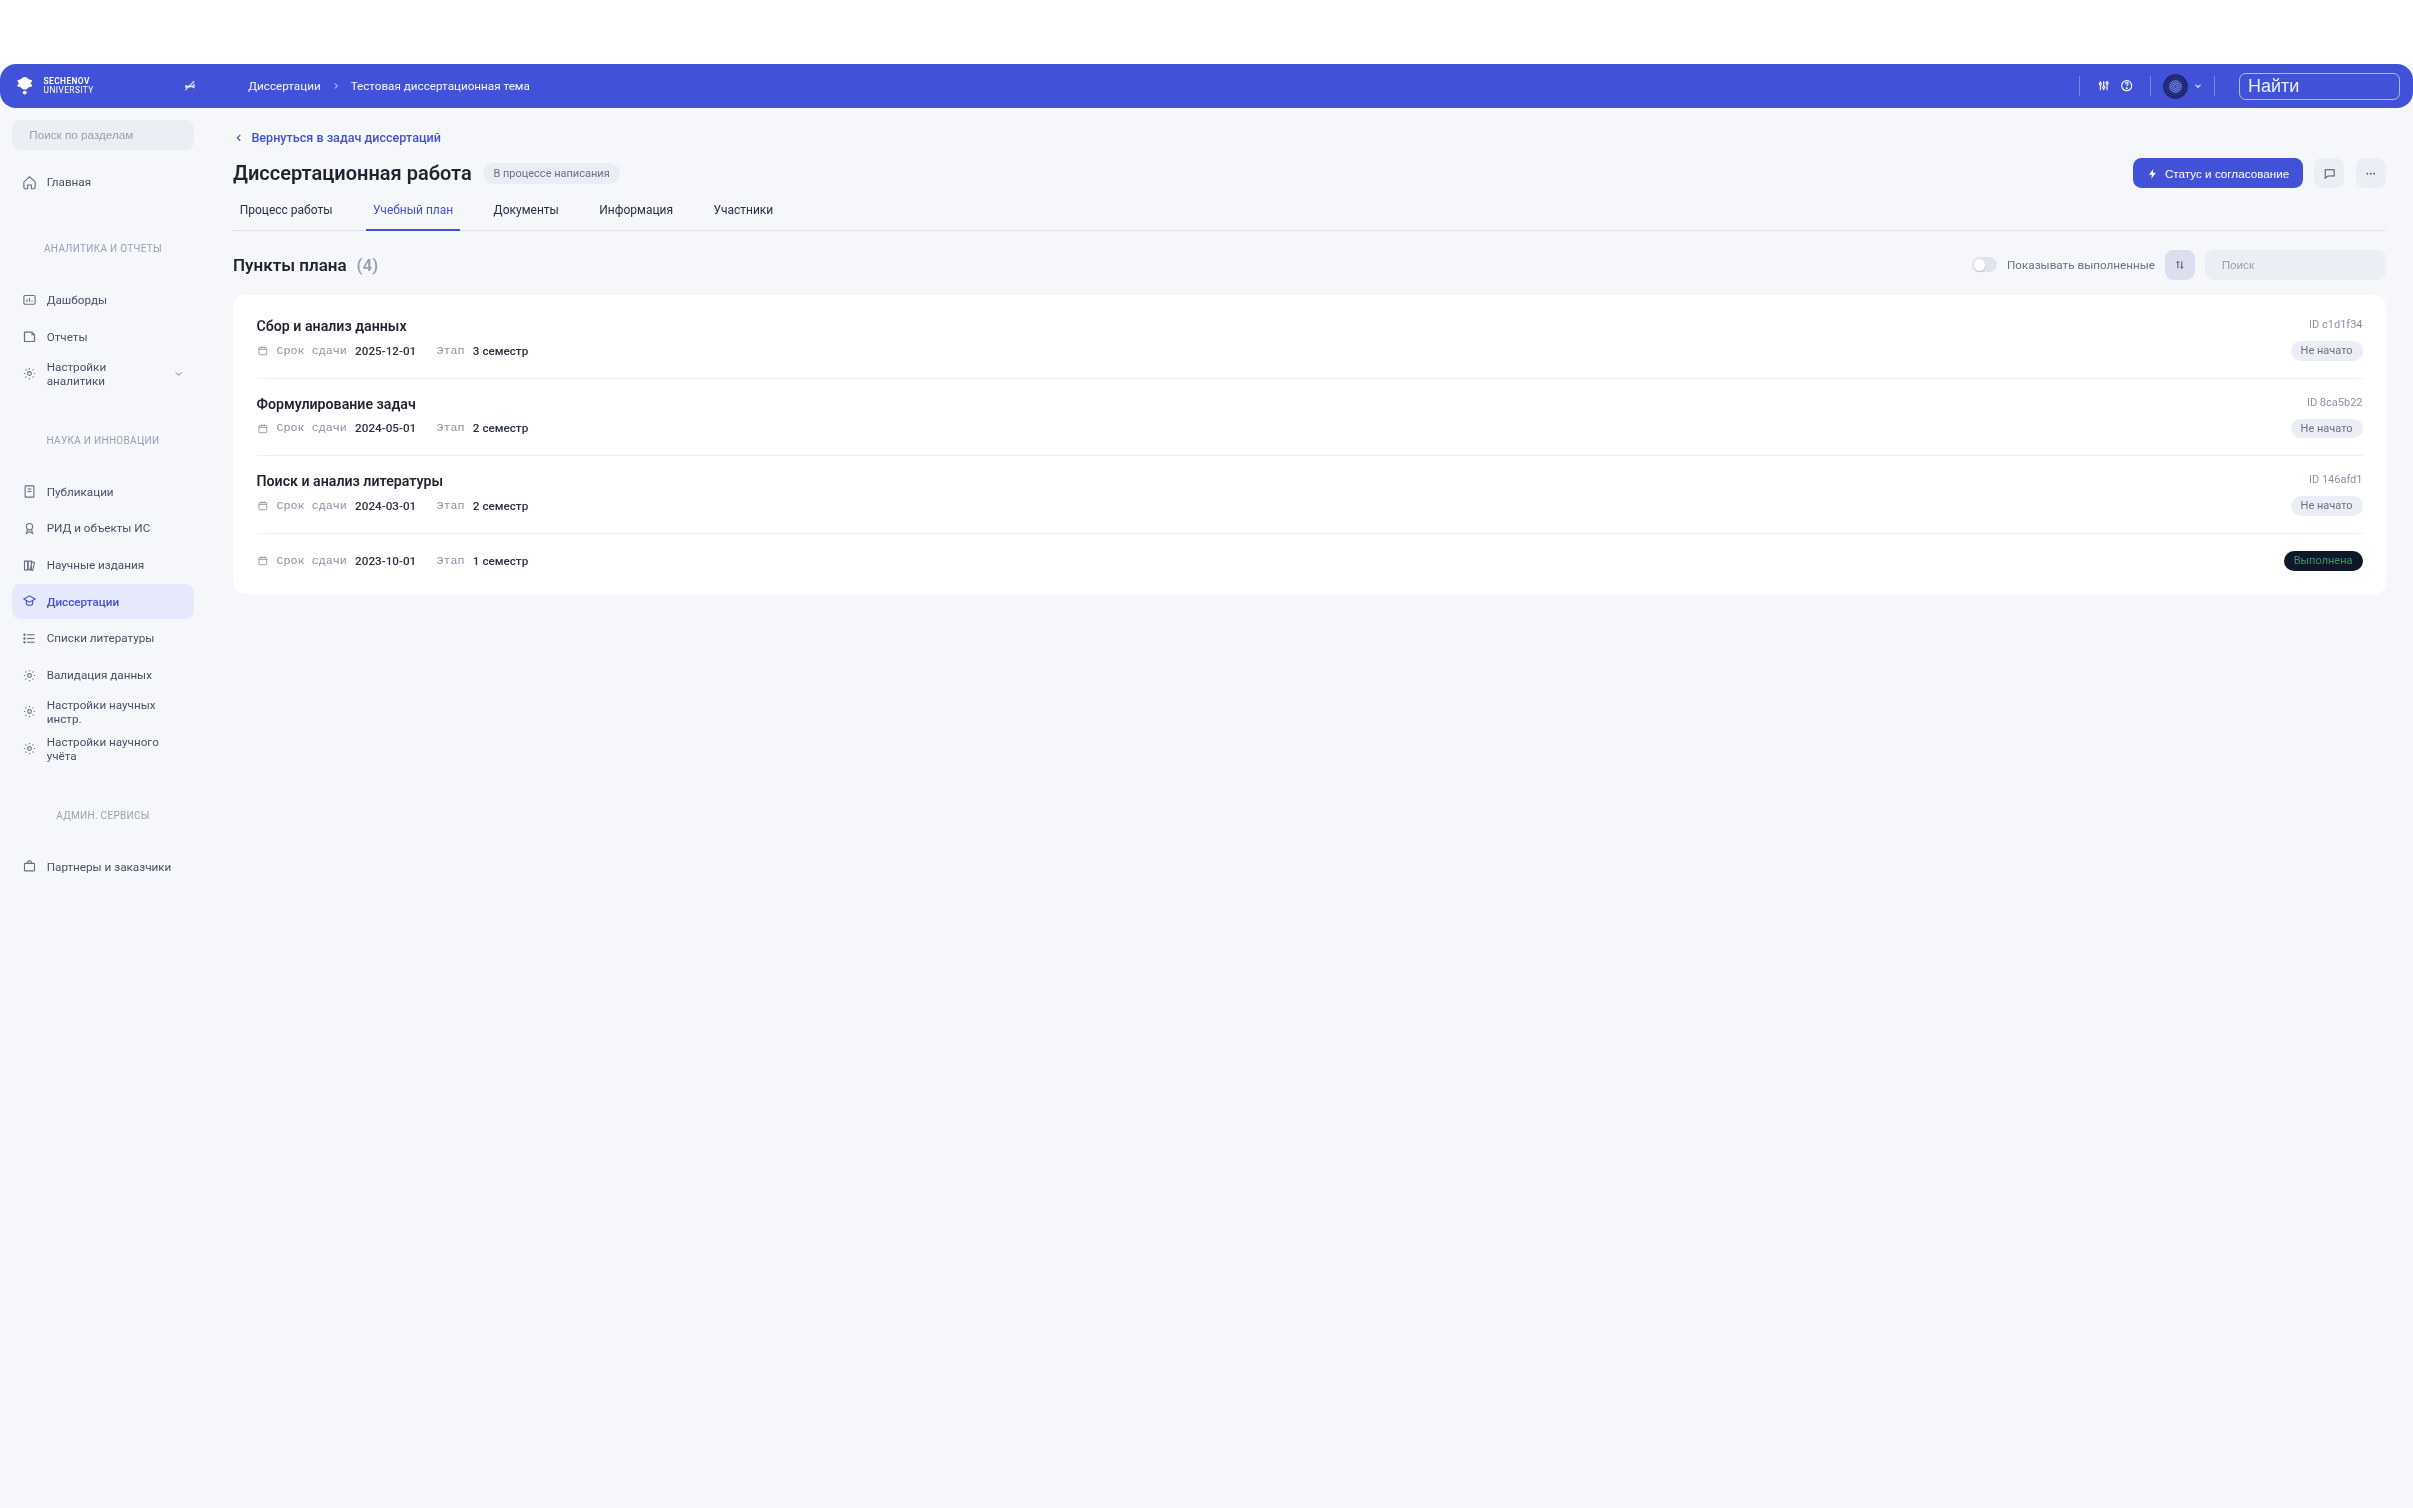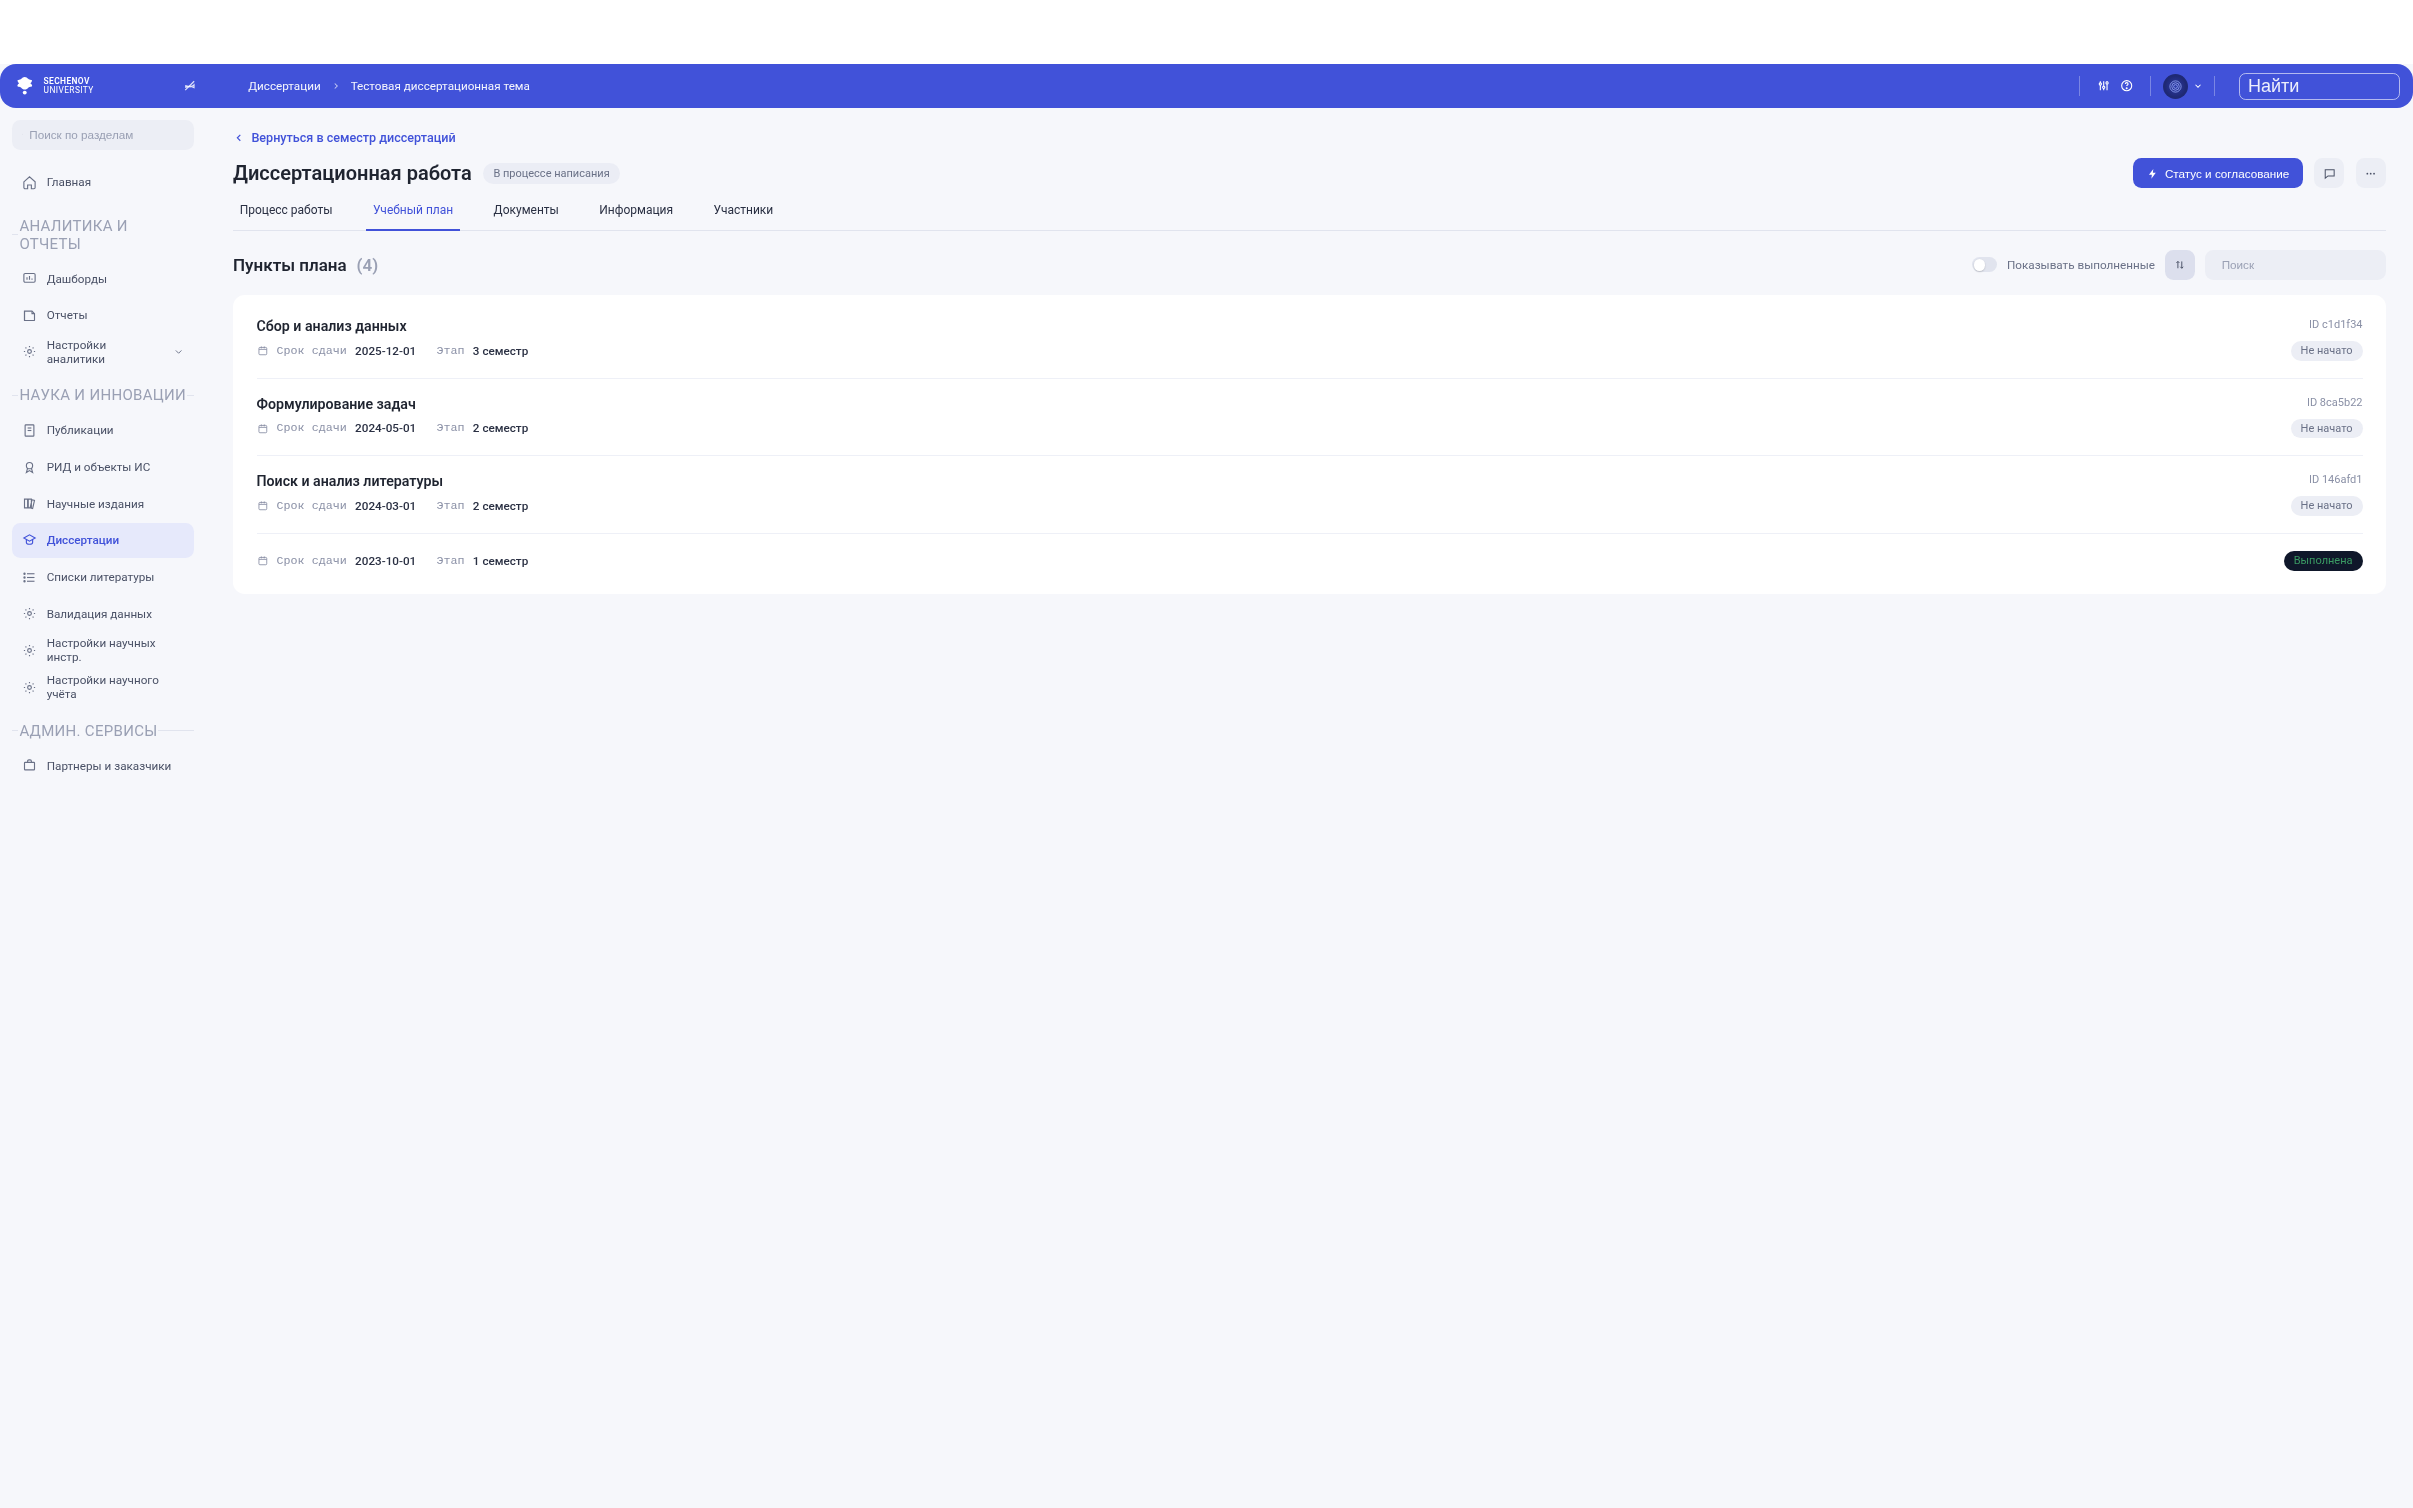--- a/index.html
+++ b/index.html
@@ -82,23 +82,23 @@
     color: #4a5166; cursor: pointer; font-size: 11.7px;
     margin-bottom: 1.7px;
   }
   .nav-item.active { background: #e6e9fb; color: #4152d9; font-weight: 500; }
   .nav-item.active svg { stroke: #4152d9; }
   .nav-item .nav-icon { width: 15px; height: 15px; flex: 0 0 15px; color: #6a7187; }
   .nav-item.active .nav-icon { color: #4152d9; }
   .nav-item .chev-down { margin-left: auto; color: #6a7187; }
 
   .nav-section {
-    display: flex; align-items: center; gap: 1px;
+    display: flex; align-items: center; gap: 20px;
     margin: 17px 0 8.4px 0;
-    font-size: 15px; color: #9aa0b4; letter-spacing: 0.3px;
+    font-size: 10px; color: #9aa0b4; letter-spacing: 0.3px; flex-direction: column;
   }
   .nav-section .dash { flex:1; height:0.8px; background:#e1e4ee; }
   .nav-section .dash.short { flex:0 0 6.7px; }
 
   
   .main {
     flex: 1; overflow-y: auto;
     padding: 22px 27px;
   }
 
@@ -407,21 +407,21 @@
           <span>Партнеры и заказчики</span>
         </div>
       </div>
   </aside>
 
   <main class="main">
     <div class="back-link">
       <svg width="11.7" height="11.7" viewBox="0 0 24 24" fill="none" stroke="currentColor" stroke-width="2.5">
           <polyline points="15 6 9 12 15 18"></polyline>
         </svg>
-      <span>Вернуться в семестр диссертаций</span>
+      <span>Вернуться в задач диссертаций</span>
     </div>
 
     <div class="title-row">
       <h1 class="page-title">Диссертационная работа</h1>
       <span class="status-pill">В процессе написания</span>
       <div class="title-spacer"></div>
       <button class="primary-btn">
         <svg width="11.7" height="11.7" viewBox="0 0 24 24" fill="currentColor">
             <path d="M13 2L4 14h6l-1 8 9-12h-6z"></path>
           </svg>

